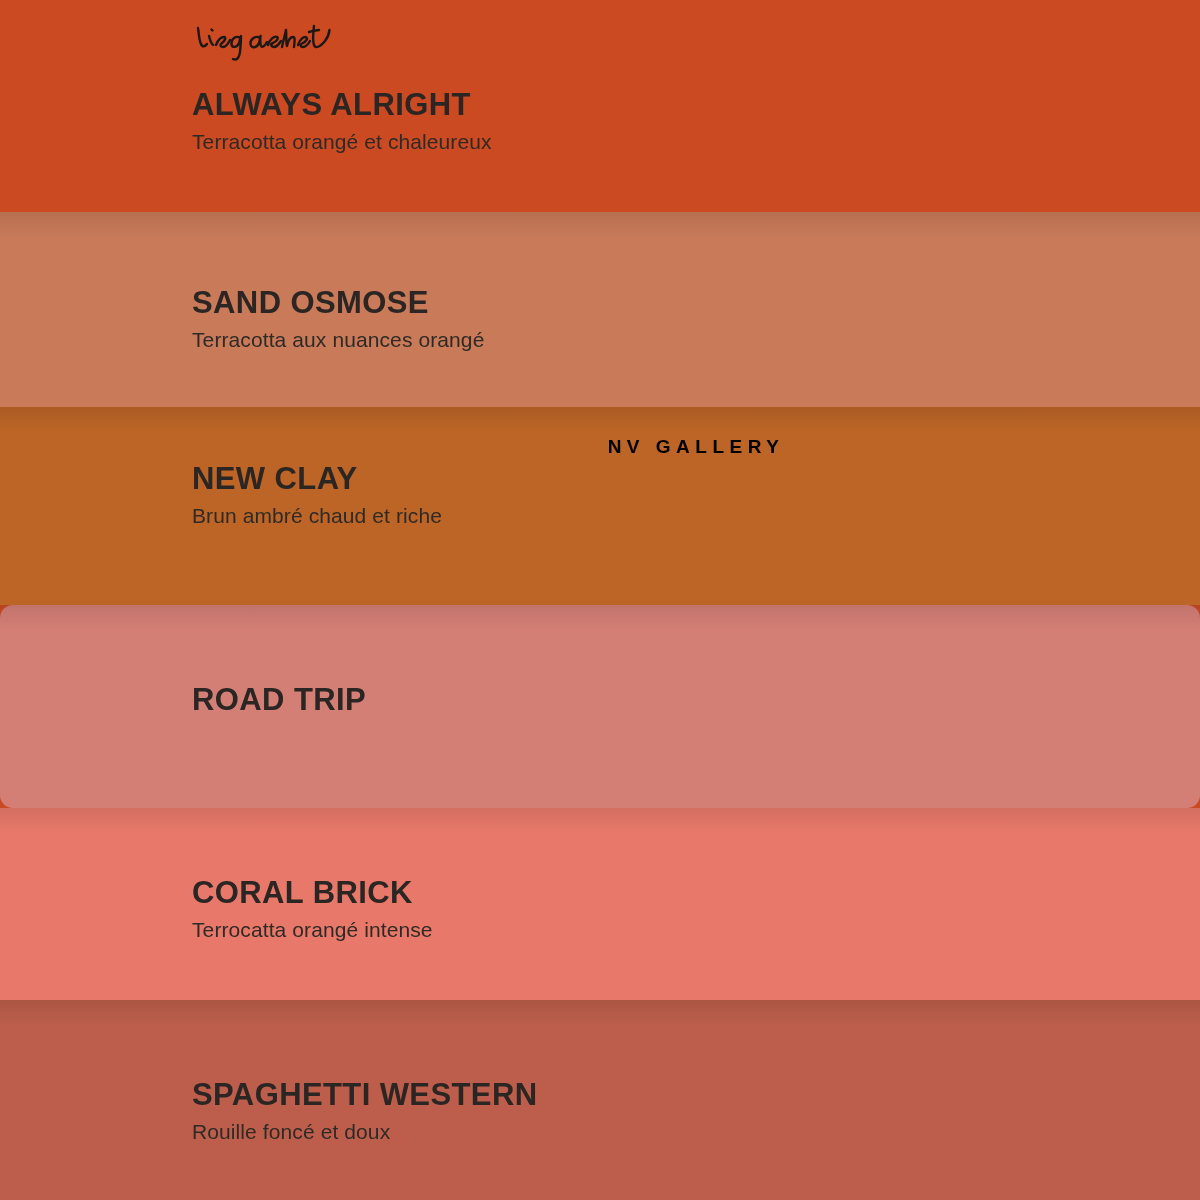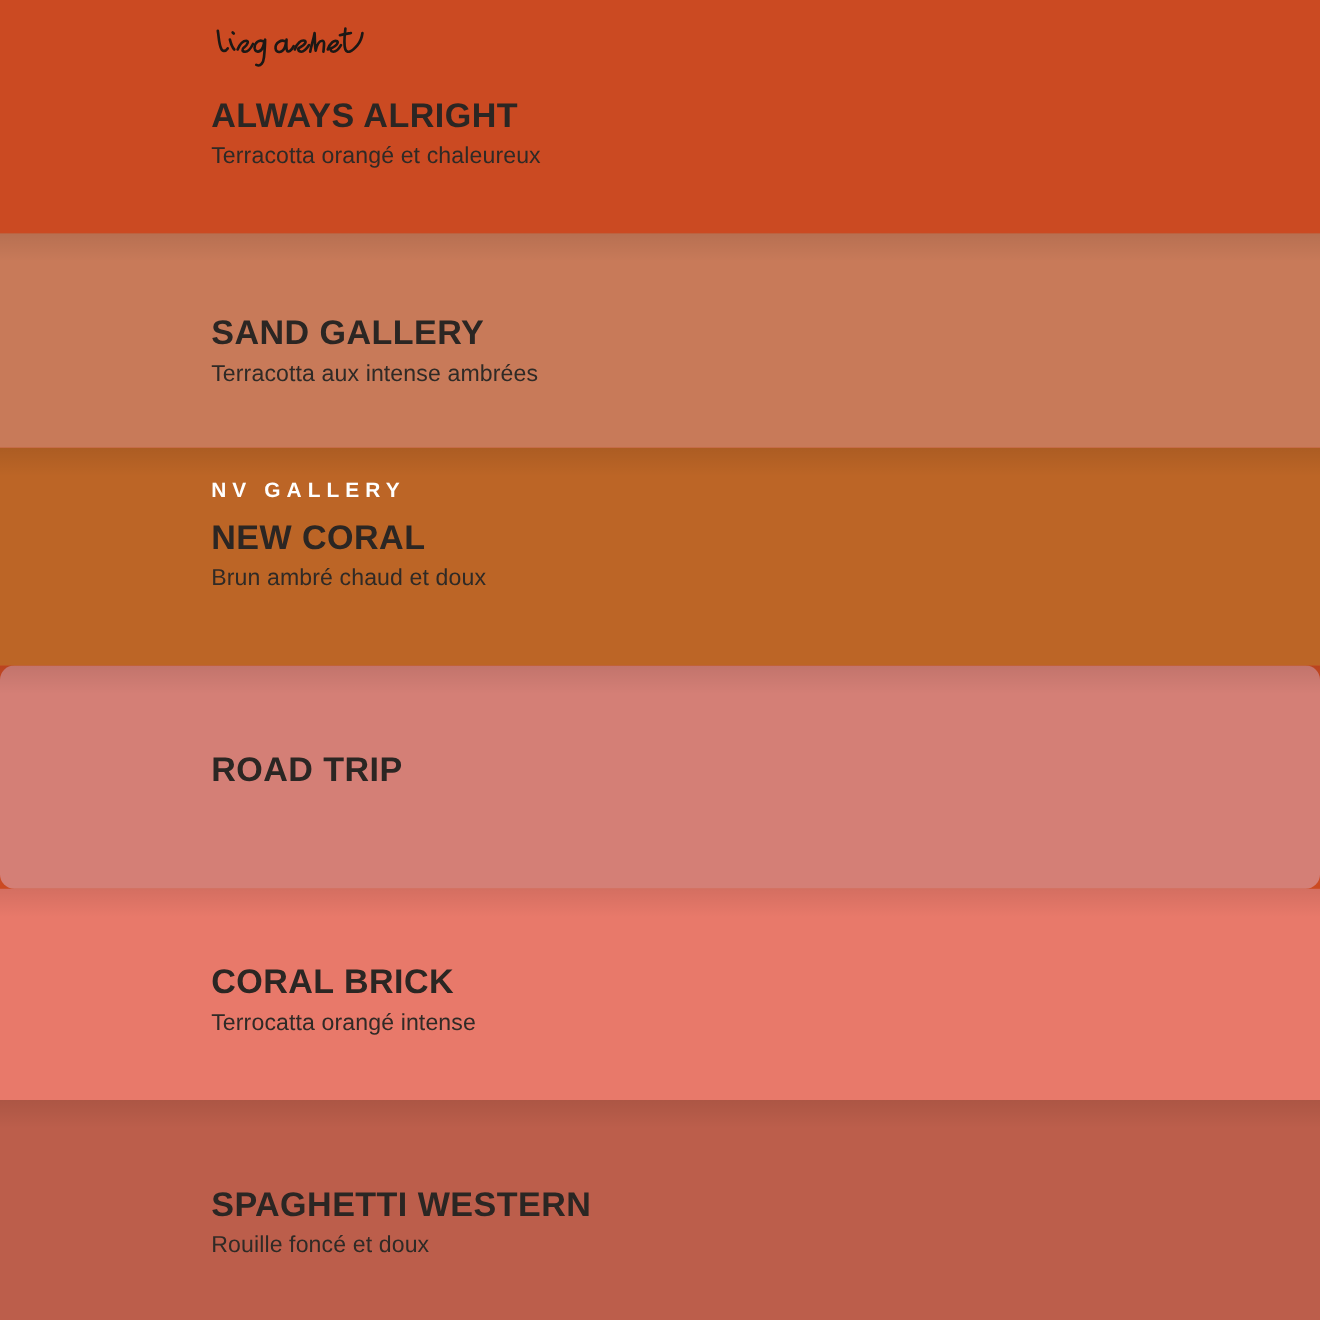--- a/index.html
+++ b/index.html
@@ -55,23 +55,24 @@
   .signature svg {
     display: block;
     width: 140px;
     height: 50px;
   }
 
   .brand-label {
     font-size: 19px;
     font-weight: 700;
     letter-spacing: 5.5px;
-    color: #ffffff;
-    margin: 0 0 16px 0;
+    color: #000000;
+    margin: 0 0 6px 0;
     line-height: 1;
+    text-align: center;
   }
 
   .swatch-name {
     font-size: 31px;
     font-weight: 700;
     letter-spacing: 0.4px;
     color: #2b2623;
     margin: 0 0 6px 0;
     line-height: 1.12;
   }
@@ -111,31 +112,31 @@
     </div>
     <div class="band-inner" style="top:88px;">
       <h2 class="swatch-name">ALWAYS ALRIGHT</h2>
       <p class="swatch-desc">Terracotta orangé et chaleureux</p>
     </div>
   </div>
 
   <div class="band" style="top: 212px; height: 195px; background: rgb(200, 122, 89); z-index: 5;">
     <div class="band-shade"></div>
     <div class="band-inner" style="top:74px;">
-      <h2 class="swatch-name">SAND GALLERY</h2>
-      <p class="swatch-desc">Terracotta aux intense ambrées</p>
+      <h2 class="swatch-name">SAND OSMOSE</h2>
+      <p class="swatch-desc">Terracotta aux nuances orangé</p>
     </div>
   </div>
 
   <div class="band" style="top: 407px; height: 198px; background: rgb(188, 101, 38); z-index: 4;">
     <div class="band-shade"></div>
     <div class="band-inner" style="top:30px;">
       <div class="brand-label">NV GALLERY</div>
-      <h2 class="swatch-name">NEW CORAL</h2>
-      <p class="swatch-desc">Brun ambré chaud et doux</p>
+      <h2 class="swatch-name">NEW CLAY</h2>
+      <p class="swatch-desc">Brun ambré chaud et riche</p>
     </div>
   </div>
 
   <div class="band" style="top: 605px; height: 203px; background: rgb(212, 127, 118); z-index: 3; border-radius: 13px;">
     <div class="band-shade"></div>
     <div class="band-inner" style="top:78px;">
       <h2 class="swatch-name">ROAD TRIP</h2>
     </div>
   </div>
 

